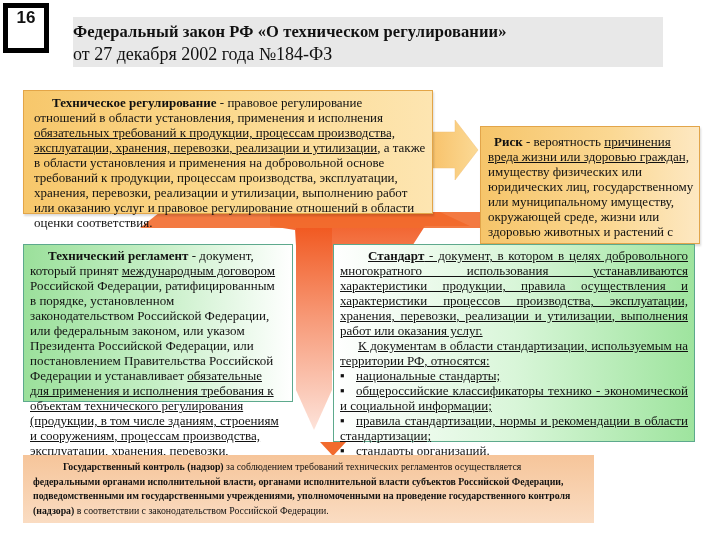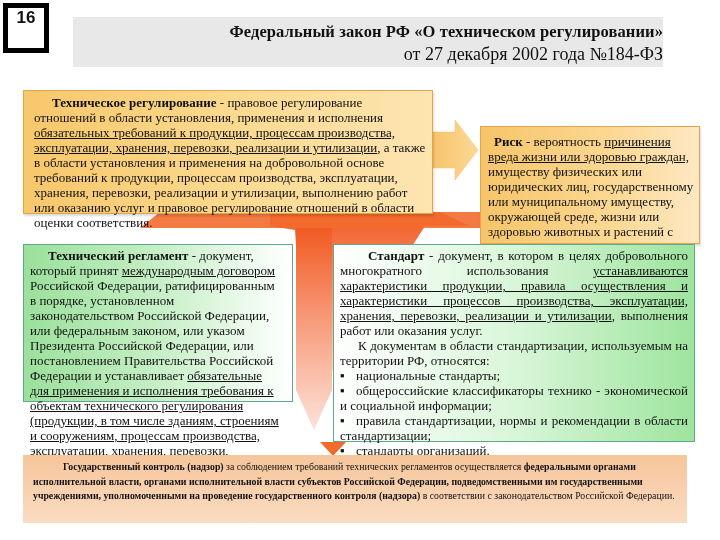--- a/index.html
+++ b/index.html
@@ -7,21 +7,21 @@
   body { position: relative; font-family: "Liberation Serif", "DejaVu Serif", serif; color: #111; }
 
   .slide-num {
     position: absolute; left: 3px; top: 3px; width: 46px; height: 50px;
     background: #fff; border: 5px solid #000;
     font-family: "Liberation Sans", sans-serif; font-size: 17px; font-weight: bold;
     display: flex; align-items: flex-start; justify-content: center; padding-top: 0;
   }
   .header {
     position: absolute; left: 73px; top: 17px; width: 590px; height: 50px;
-    background: #e8e8e8; text-align: right;
+    background: #e8e8e8; text-align: left;
   }
   .header .title { font-size: 16.5px; font-weight: bold; margin-top: 5px; letter-spacing: 0.1px; }
   .header .subtitle { font-size: 18px; margin-top: 2px; }
 
   
   .funnel { position: absolute; left: 0; top: 0; width: 720px; height: 540px; pointer-events: none; }
 
   .box { position: absolute; font-size: 13px; line-height: 15px; }
   .box b { font-weight: bold; }
   .box u { text-decoration: underline; }
@@ -48,25 +48,25 @@
     border: 1px solid #5da98d;
     padding: 3px 12px 0 6px;
   }
   .box-green-right {
     left: 333px; top: 244px; width: 362px; height: 198px;
     background: linear-gradient(90deg, #ffffff 0%, #d9f6d9 50%, #9ee49e 100%);
     border: 1px solid #5da98d;
     padding: 3px 6px 0 6px;
     text-align: justify;
   }
-  .box-green-right .line { display: block; }
+  .box-green-right .line { display: block; text-decoration: underline; }
   .bullet { display: inline-block; width: 16px; }
 
   .box-bottom {
-    left: 23px; top: 455px; width: 664px; height: 68px;
+    left: 23px; top: 455px; width: 571px; height: 68px;
     background: linear-gradient(180deg, #f6c59a 0%, #fadcc2 100%);
     padding: 5px 8px 0 10px;
     font-size: 9.8px; line-height: 14.6px;
   }
 </style>
 </head>
 <body>
 
 <svg class="funnel" viewBox="0 0 720 540" width="720" height="540">
   <defs>

